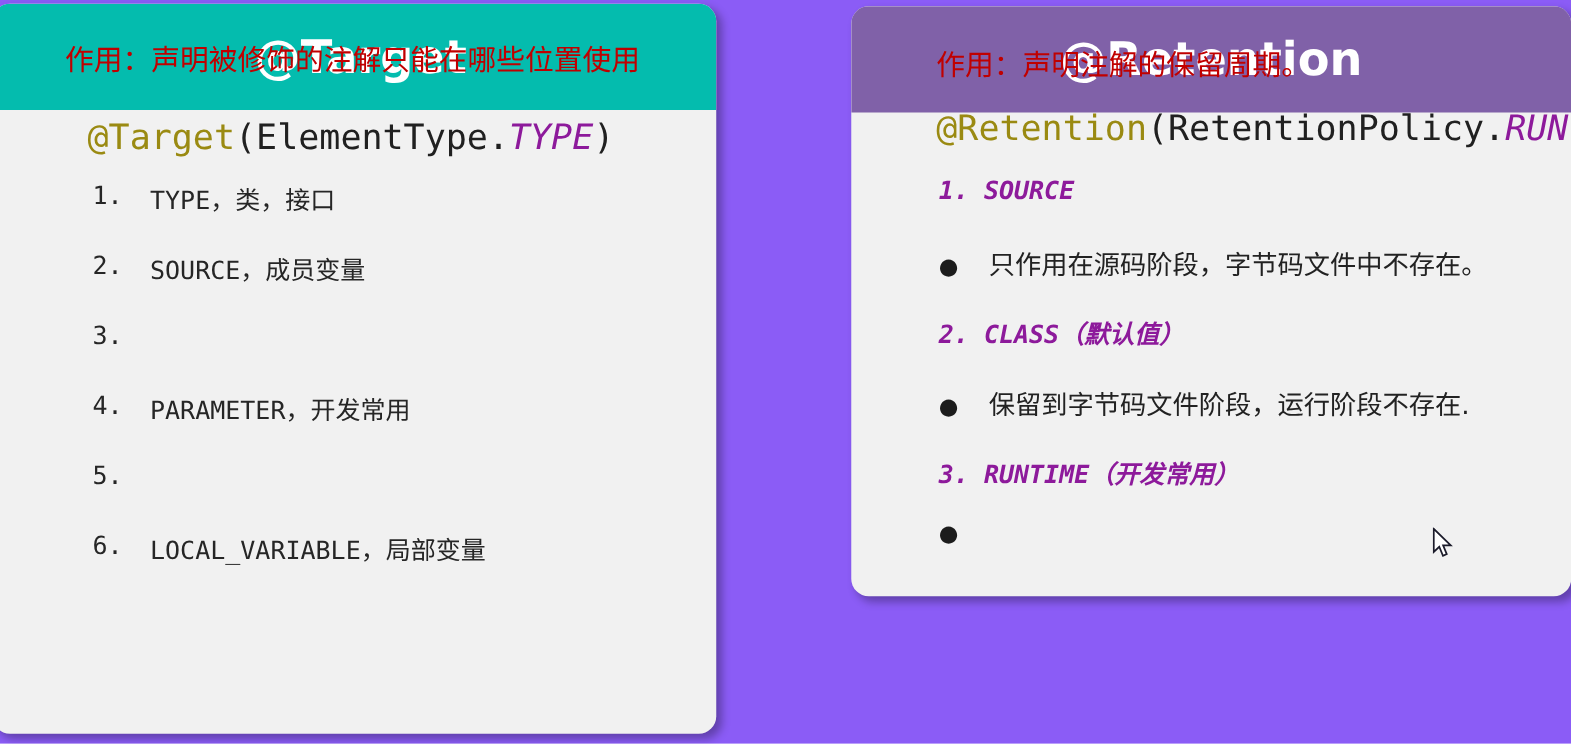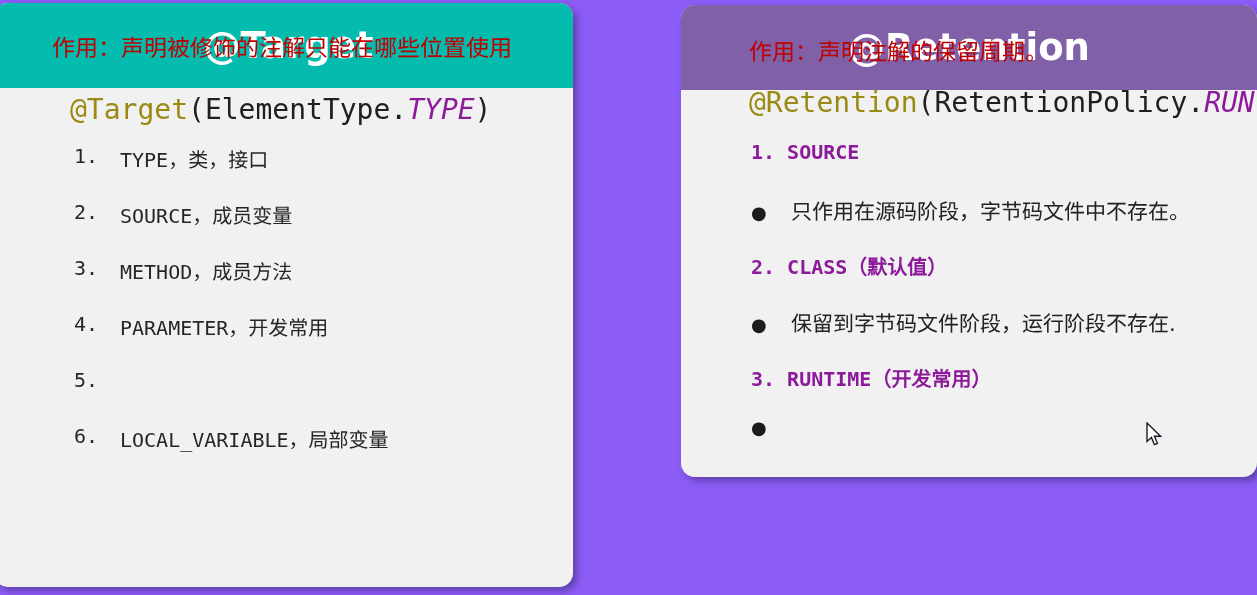--- a/index.html
+++ b/index.html
@@ -105,20 +105,21 @@
   .num-item .idx {
     display: inline-block;
     width: 46px;
     flex: 0 0 46px;
   }
 
   .policy-item {
     font-family: "DejaVu Sans Mono", "Liberation Mono", monospace;
     font-size: 20px;
     color: #8d1a9b;
+    font-style: italic;
     font-weight: bold;
     white-space: nowrap;
   }
   .bullet-item {
     font-family: "DejaVu Sans", "Liberation Sans", sans-serif;
     font-size: 21px;
     color: #222222;
     white-space: nowrap;
     display: flex;
     align-items: baseline;
@@ -163,21 +164,20 @@
       <div class="row num-item" style="left:48px; top:141px;">
         <span class="idx">1.</span>
         <span>TYPE，类，接口</span>
       </div>
       <div class="row num-item" style="left:48px; top:197px;">
         <span class="idx">2.</span>
         <span>SOURCE，成员变量</span>
       </div>
       <div class="row num-item" style="left:48px; top:253px;">
         <span class="idx">3.</span>
-        <span>METHOD，成员方法</span>
       </div>
       <div class="row num-item" style="left:48px; top:309px;">
         <span class="idx">4.</span>
         <span>PARAMETER，开发常用</span>
       </div>
       <div class="row num-item" style="left:48px; top:365px;">
         <span class="idx">5.</span>
       </div>
       <div class="row num-item" style="left:48px; top:421px;">
         <span class="idx">6.</span>

